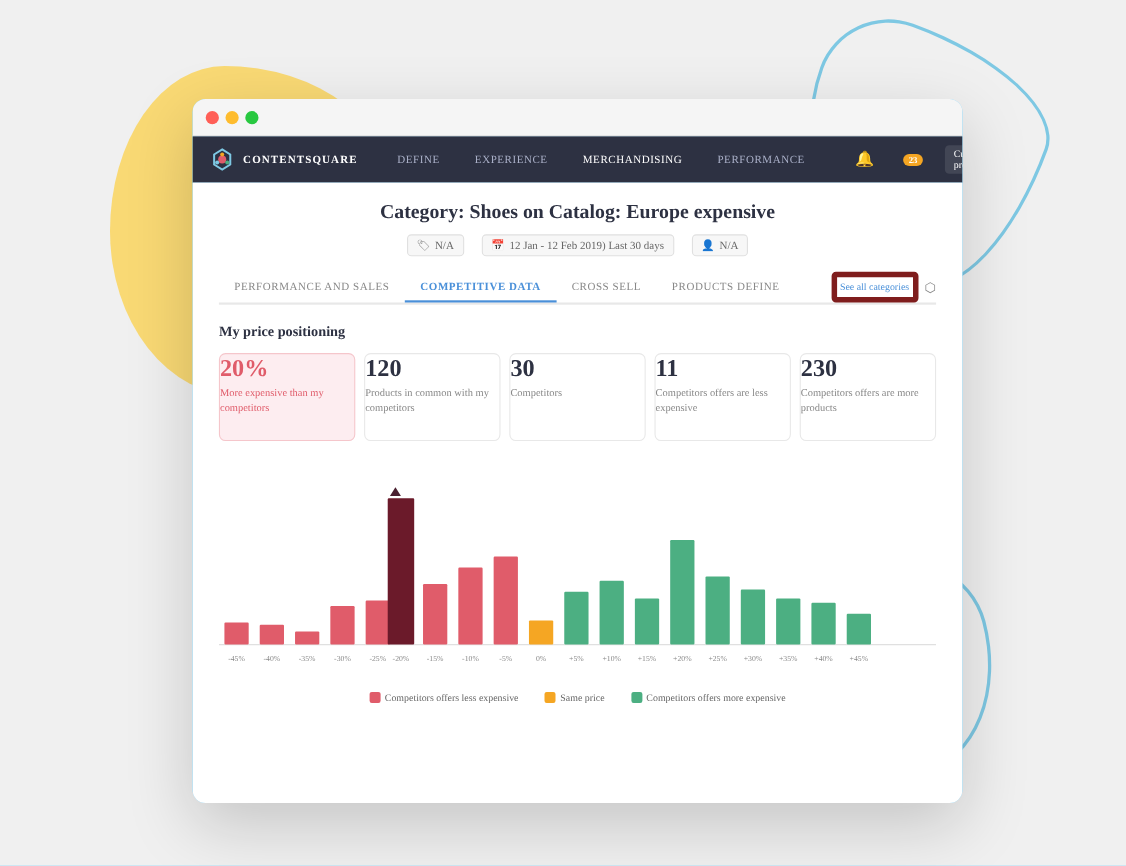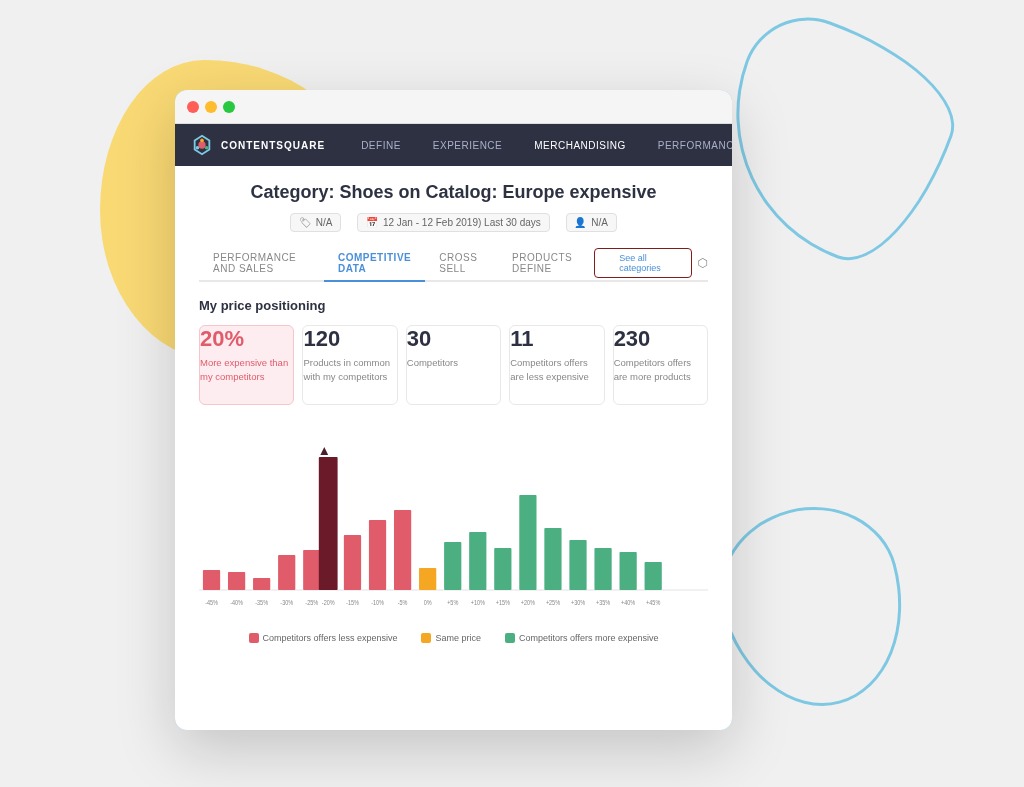--- a/index.html
+++ b/index.html
@@ -53,27 +53,28 @@
       right: 120px;
       z-index: 0;
       transform: rotate(-15deg);
     }
 
     
     .browser {
       position: absolute;
       top: 90px;
       left: 175px;
-      width: 557px;
+      width: 700px;
       height: 640px;
       background: #7dd3fc;
       border-radius: 12px;
       box-shadow: 0 20px 60px rgba(0,0,0,0.18);
       z-index: 10;
       overflow: hidden;
+      font-family: Liberation Serif, serif;
     }
 
     
     .browser-chrome {
       background: #f5f5f5;
       height: 34px;
       display: flex;
       align-items: center;
       padding: 0 12px;
       border-bottom: 1px solid #ddd;
@@ -237,23 +238,23 @@
       right: 0;
       height: 2px;
       background: #4a90d9;
     }
 
     .tab-spacer { flex: 1; }
 
     .see-all-btn {
       font-size: 9px;
       color: #4a90d9;
-      border: 1px solid #7f1d1d;
+      border: 5px solid #7f1d1d;
       border-radius: 4px;
-      padding: 4px 24px;
+      padding: 4px 3px;
       cursor: pointer;
       margin-right: 6px;
     }
 
     .export-icon {
       font-size: 12px;
       color: #888;
       cursor: pointer;
     }
 

